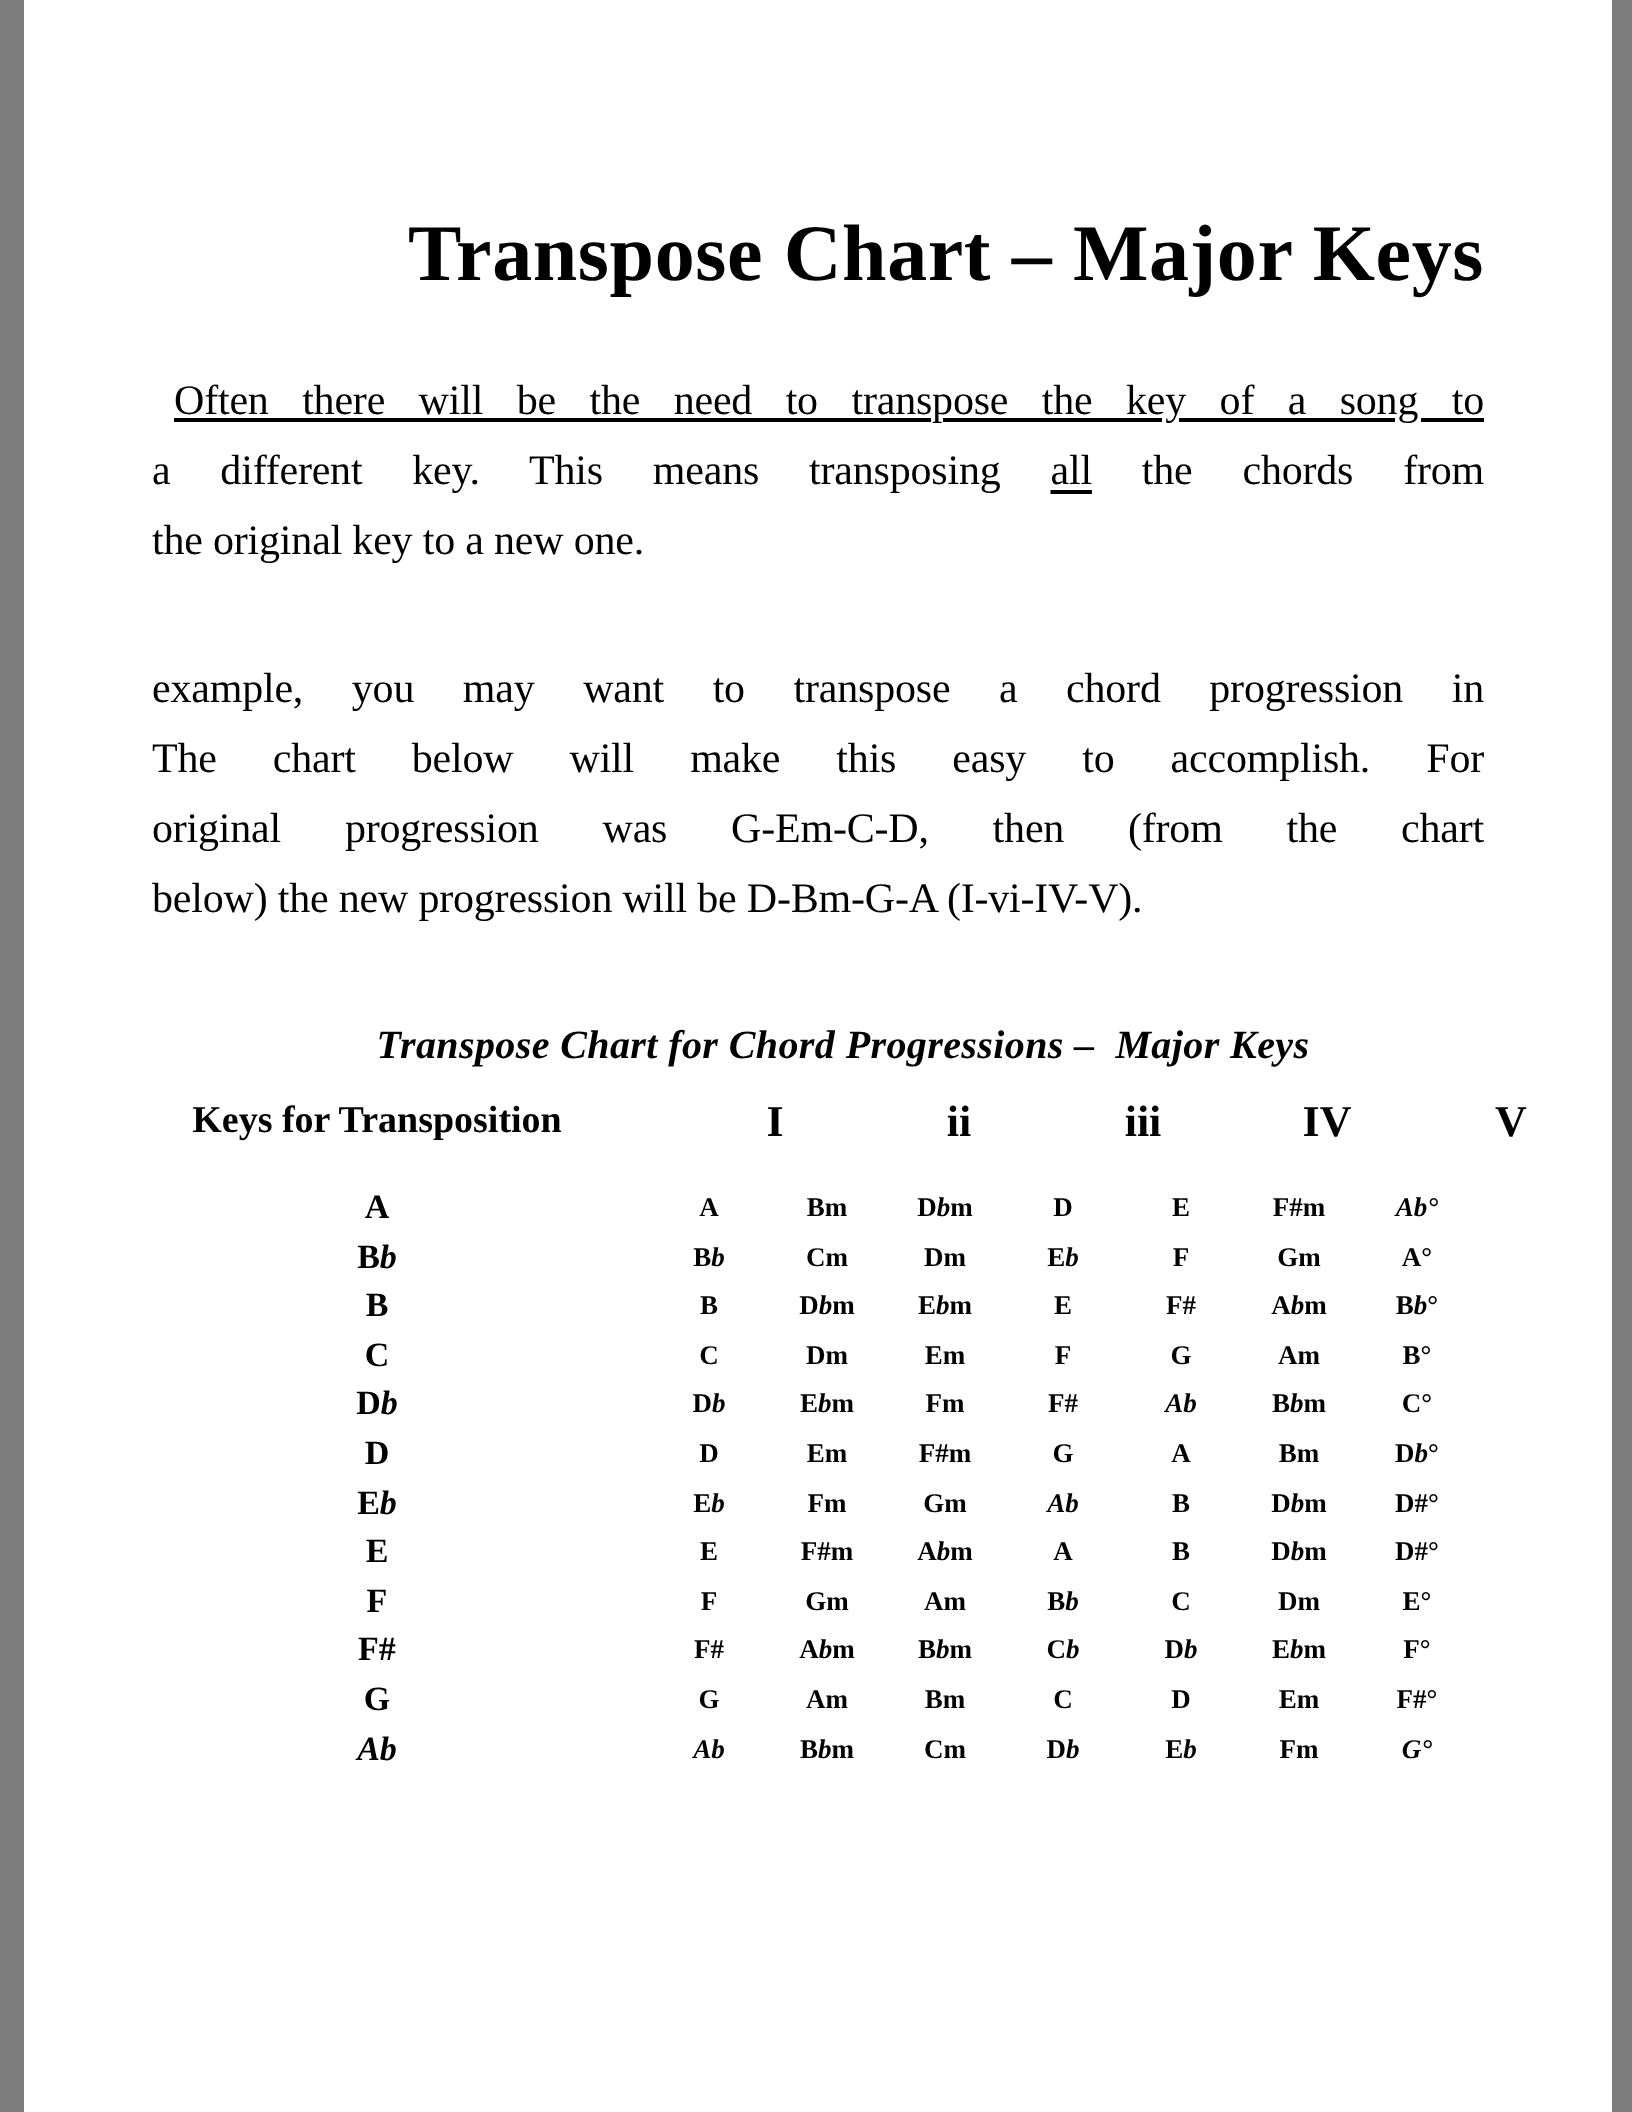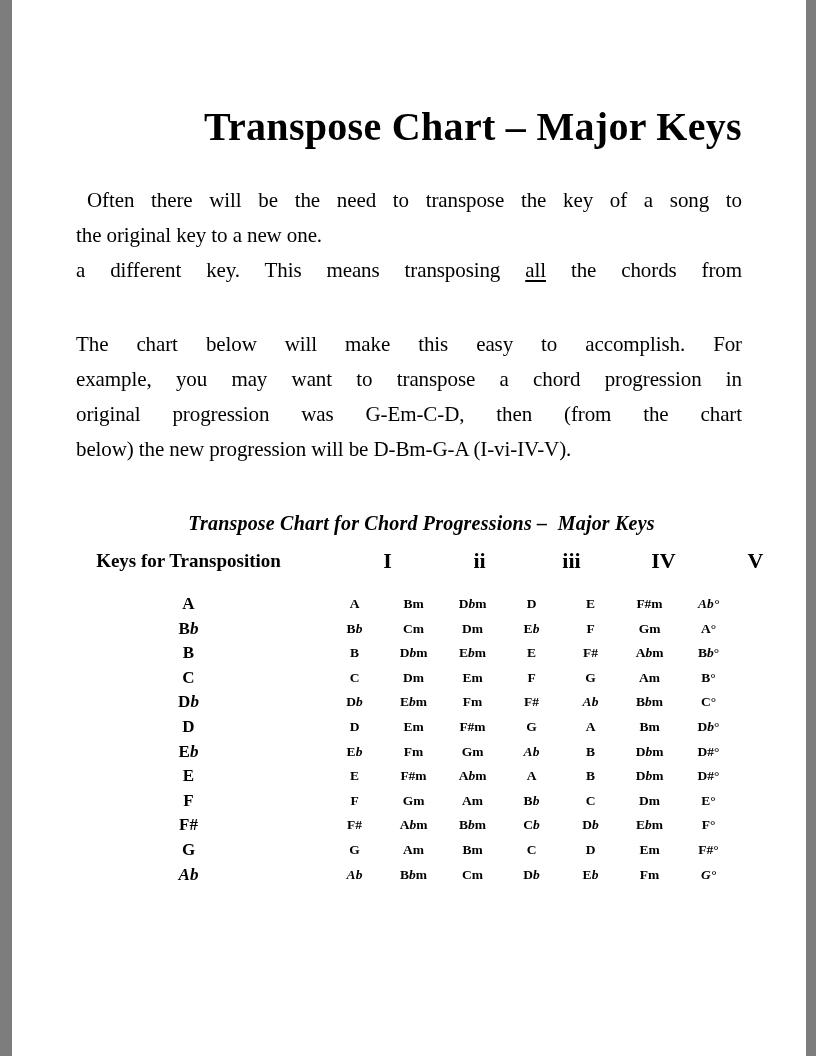--- a/index.html
+++ b/index.html
@@ -47,28 +47,28 @@
 <body>
 
 <div class="edge edge-left"></div>
 <div class="edge edge-right"></div>
 
 <div class="content">
 
   <h1 class="doc-title">Transpose Chart – Major Keys</h1>
 
   <div class="para p1">
-      <div class="jline" style="padding-left: 11px;">Often there will be the need to transpose the key of a song to</div>
+      <div class="jline" style="padding-left: 11px; text-decoration: underline;">Often there will be the need to transpose the key of a song to</div>
+      <div class="jline">a different key. This means transposing <u>all</u> the chords from</div>
       <div class="jline last">the original key to a new one.</div>
-      <div class="jline">a different key. This means transposing <u>all</u> the chords from</div>
     </div>
 
   <div class="para p2">
+      <div class="jline">example, you may want to transpose a chord progression in</div>
       <div class="jline">The chart below will make this easy to accomplish. For</div>
-      <div class="jline">example, you may want to transpose a chord progression in</div>
       <div class="jline">original progression was G-Em-C-D, then (from the chart</div>
       <div class="jline last">below) the new progression will be D-Bm-G-A (I-vi-IV-V).</div>
     </div>
 
   <div class="table-wrap">
 
     <div class="tbl-title">Transpose Chart for Chord Progressions – &nbsp;Major Keys</div>
 
     <div class="hdr">
       <div class="keyhdr">Keys for Transposition</div>

